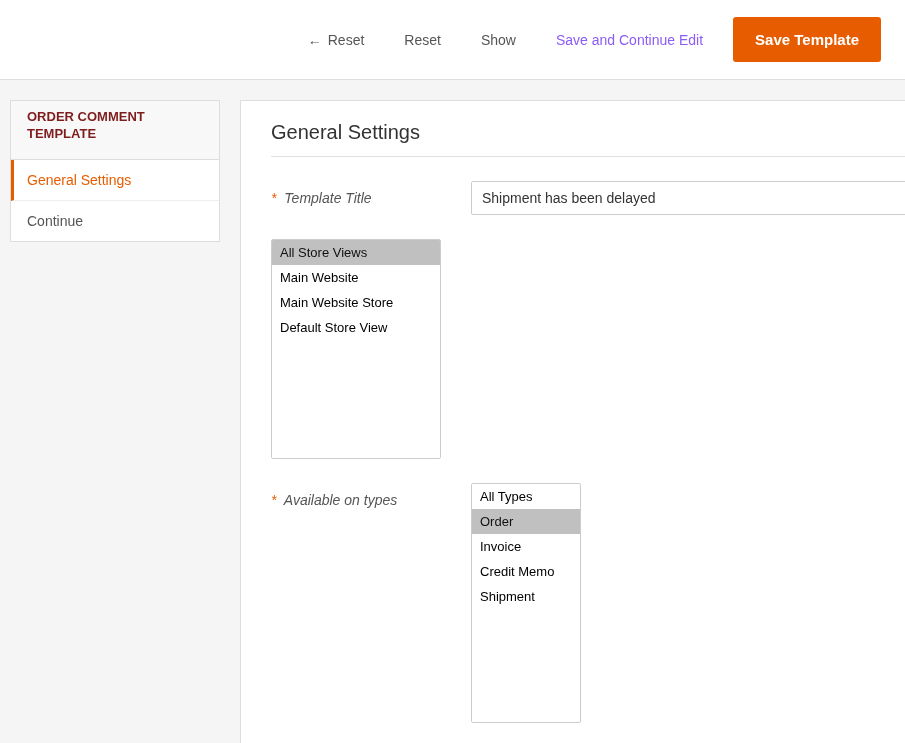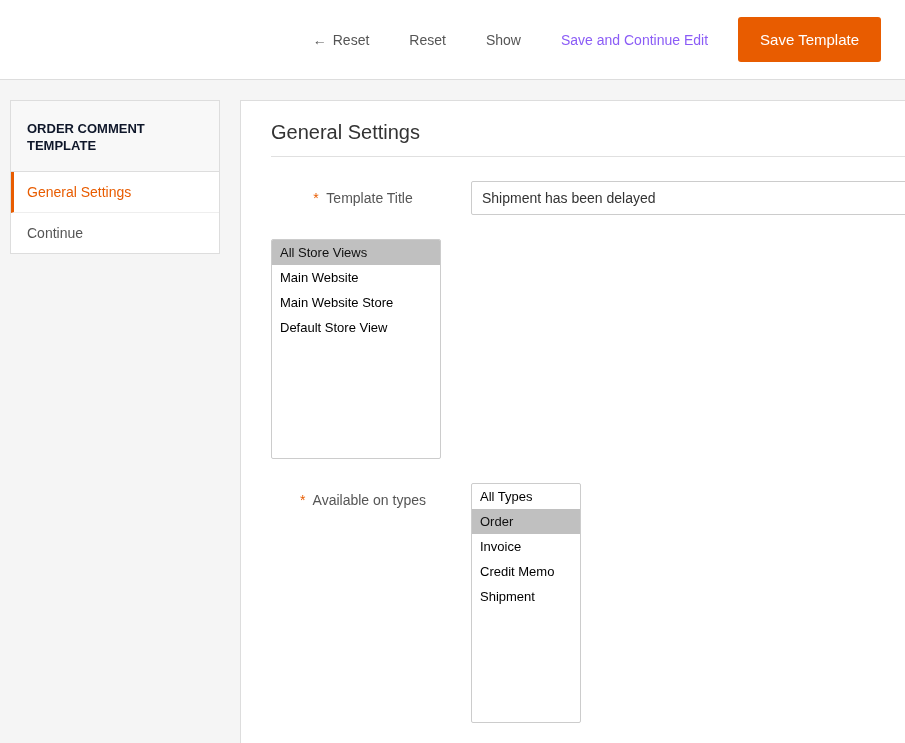--- a/index.html
+++ b/index.html
@@ -46,44 +46,44 @@
       font-size: 14px;
       color: #8b5cf6;
     }
     .btn-save-template {
       background: #e85c00;
       color: #fff;
       border: none;
       cursor: pointer;
       padding: 14px 22px;
       font-size: 15px;
-      font-weight: 400;
+      font-weight: 700;
       border-radius: 3px;
       margin-left: 8px;
     }
 
     
     .main-layout {
       display: flex;
       min-height: calc(100vh - 80px);
       padding: 20px 20px 20px 10px;
       gap: 0;
     }
 
     
     .sidebar {
       width: 210px;
       flex-shrink: 0;
     }
     .sidebar-title {
       font-size: 13px;
       font-weight: 700;
-      color: #0f172a;
+      color: #7f1d1d;
       text-transform: uppercase;
-      padding: 20px 16px 16px 16px;
+      padding: 8px 16px 16px 16px;
       line-height: 1.3;
       background: #f8f8f8;
       border: 1px solid #ddd;
       border-bottom: none;
     }
     .sidebar-nav {
       background: #fff;
       border: 1px solid #ddd;
     }
     .sidebar-item {
@@ -122,26 +122,27 @@
 
     
     .form-row {
       display: flex;
       align-items: flex-start;
       margin-bottom: 24px;
     }
     .form-label {
       width: 200px;
       flex-shrink: 0;
-      text-align: center;
+      text-align: left;
       padding-right: 16px;
       padding-top: 8px;
       color: #555;
       font-size: 14px;
       line-height: 1.4;
+      font-style: italic;
     }
     .required-star {
       color: #e85c00;
       margin-right: 4px;
       font-size: 14px;
     }
     .form-field { flex: 1; }
 
     .text-input {
       width: 437px;

